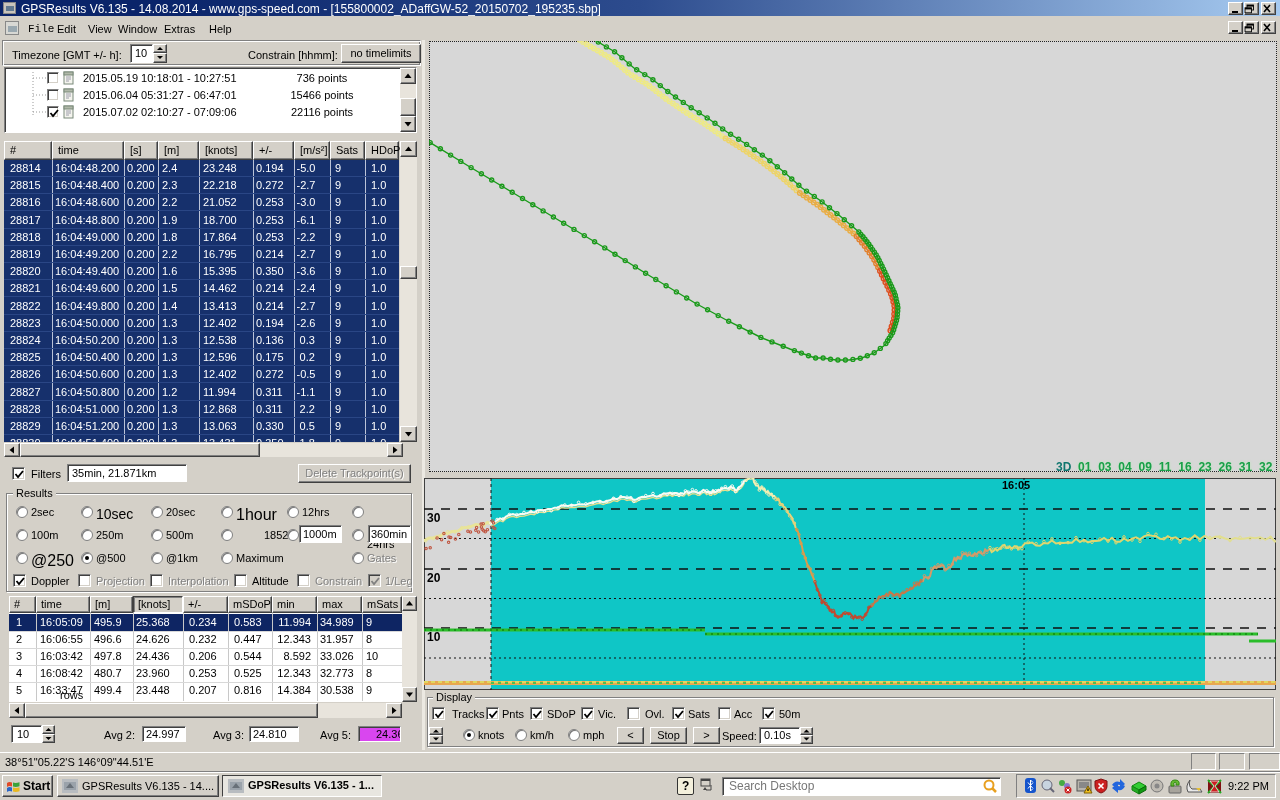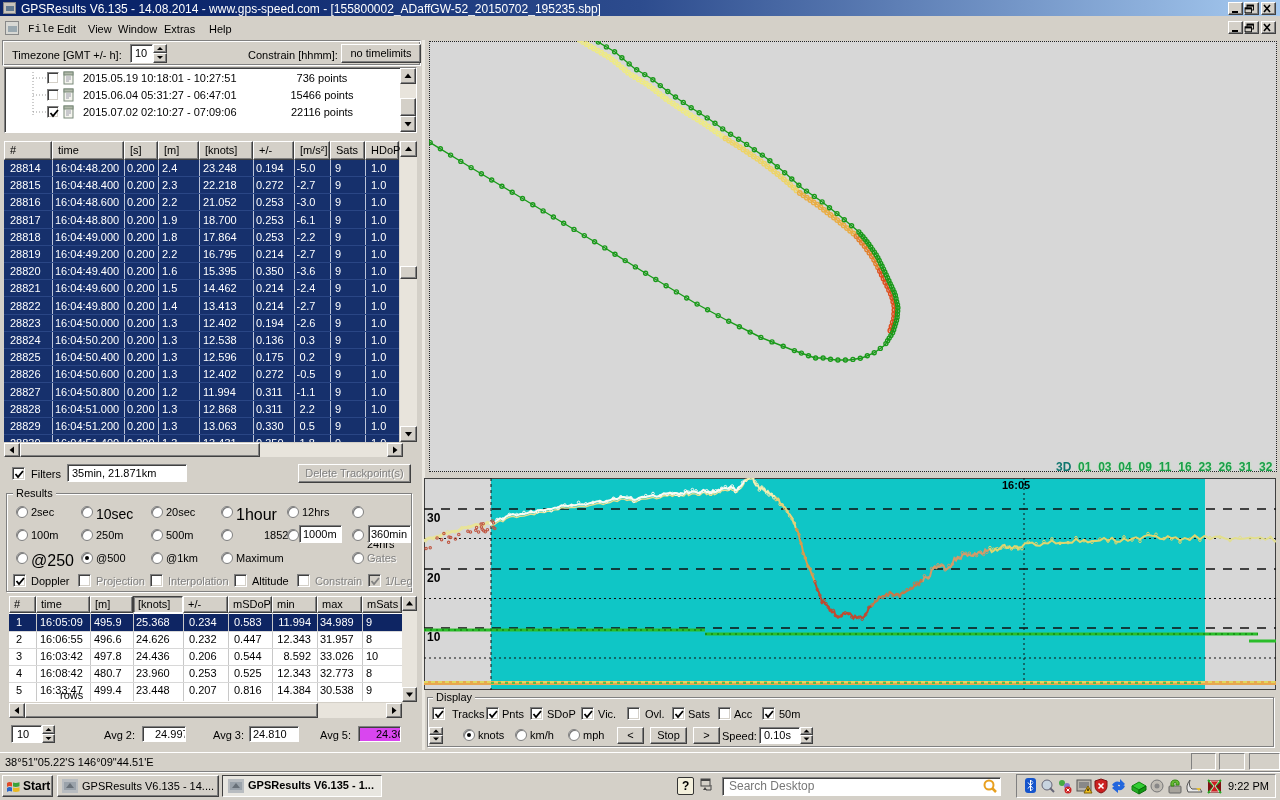--- a/index.html
+++ b/index.html
@@ -477,21 +477,21 @@
 <div style="position:absolute;left:25px;top:703px;width:293px;height:15px;background:#d4d0c8;border:1px solid;border-color:#fff #404040 #404040 #fff;box-shadow:inset -1px -1px 0 #808080,inset 1px 1px 0 #d4d0c8;box-sizing:border-box;text-align:center;font-size:11px;color:#000;line-height:12px;"></div>
 <div style="position:absolute;left:11px;top:725px;width:31px;height:18px;background:#fff;border:1px solid;border-color:#808080 #fff #fff #808080;box-shadow:inset 1px 1px 0 #404040;box-sizing:border-box;font-size:11px;color:#000;padding-left:5px;line-height:16px;white-space:nowrap;overflow:hidden">10</div>
 <div style="position:absolute;left:42px;top:725px;width:13px;height:9px;background:#d4d0c8;border:1px solid;border-color:#fff #404040 #404040 #fff;box-shadow:inset -1px -1px 0 #808080,inset 1px 1px 0 #d4d0c8;box-sizing:border-box;text-align:center;font-size:6px;color:#000;line-height:6px;"></div>
 <div style="position:absolute;left:42px;top:734px;width:13px;height:9px;background:#d4d0c8;border:1px solid;border-color:#fff #404040 #404040 #fff;box-shadow:inset -1px -1px 0 #808080,inset 1px 1px 0 #d4d0c8;box-sizing:border-box;text-align:center;font-size:6px;color:#000;line-height:6px;"></div>
 <svg width="13" height="18" style="position:absolute;left:42px;top:725px">
     <path d="M3.5 6.0 L6.5 3.0 L9.5 6.0 Z" fill="#000"></path>
     <path d="M3.5 12.0 L6.5 15.0 L9.5 12.0 Z" fill="#000"></path>
   </svg>
 <div style="position:absolute;left:60px;top:689px;font-size:11px;color:#000;white-space:nowrap;">rows</div>
 <div style="position:absolute;left:104px;top:729px;font-size:11px;color:#000;white-space:nowrap;">Avg 2:</div>
-<div style="position:absolute;left:142px;top:726px;width:44px;height:16px;background:#fff;border:1px solid;border-color:#808080 #fff #fff #808080;box-shadow:inset 1px 1px 0 #404040;box-sizing:border-box;font-size:11px;color:#000;padding-left:12px;line-height:14px;white-space:nowrap;overflow:hidden">24.997</div>
+<div style="position:absolute;left:142px;top:726px;width:44px;height:16px;background:#fff;border:1px solid;border-color:#808080 #fff #fff #808080;box-shadow:inset 1px 1px 0 #404040;box-sizing:border-box;font-size:11px;color:#000;padding-left:3px;line-height:14px;white-space:nowrap;overflow:hidden">24.997</div>
 <div style="position:absolute;left:213px;top:729px;font-size:11px;color:#000;white-space:nowrap;">Avg 3:</div>
 <div style="position:absolute;left:249px;top:726px;width:50px;height:16px;background:#fff;border:1px solid;border-color:#808080 #fff #fff #808080;box-shadow:inset 1px 1px 0 #404040;box-sizing:border-box;font-size:11px;color:#000;padding-left:3px;line-height:14px;white-space:nowrap;overflow:hidden">24.810</div>
 <div style="position:absolute;left:320px;top:729px;font-size:11px;color:#000;white-space:nowrap;">Avg 5:</div>
 <div style="position:absolute;left:358px;top:726px;width:43px;height:16px;background:#d946ef;border:1px solid;border-color:#808080 #fff #fff #808080;box-shadow:inset 1px 1px 0 #404040;box-sizing:border-box;font-size:11px;color:#000;padding-left:17px;line-height:14px;white-space:nowrap;overflow:hidden">24.368</div>
 <div class="abs" style="left:422px;top:40px;width:3px;height:710px;background:#ece9e2"></div>
 <div class="abs" style="left:429px;top:41px;width:848px;height:431px;background:#d7d7d7;border:1px dotted #222"></div>
 <svg width="848" height="431" style="position:absolute;left:429px;top:41px">
     <line x1="132.7" y1="-12.3" x2="154.9" y2="1.6" stroke="#eeea84" stroke-width="1.6"></line>
 <line x1="154.9" y1="1.6" x2="181.7" y2="17.2" stroke="#eeea84" stroke-width="1.6"></line>
 <line x1="181.7" y1="17.2" x2="200.7" y2="32.9" stroke="#eeea84" stroke-width="1.6"></line>

